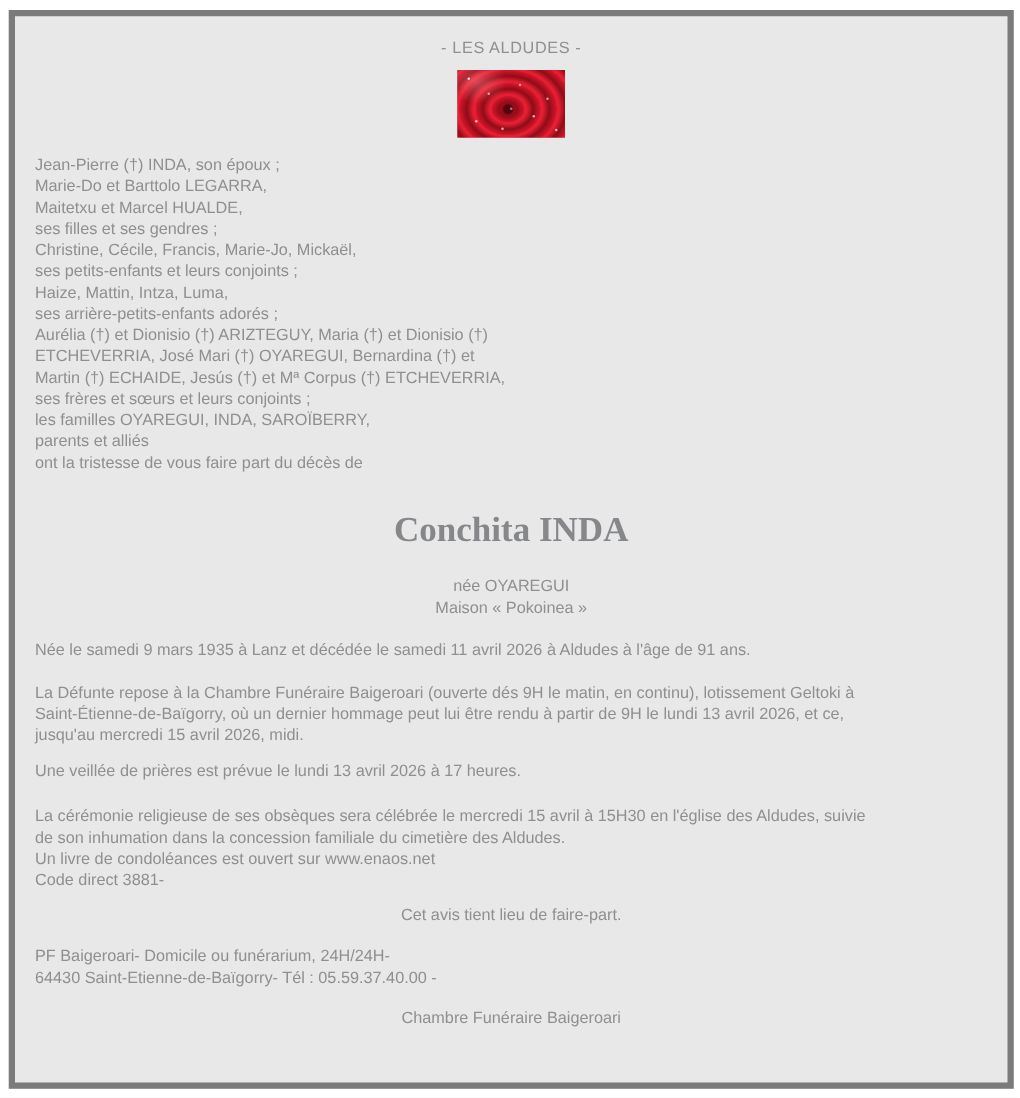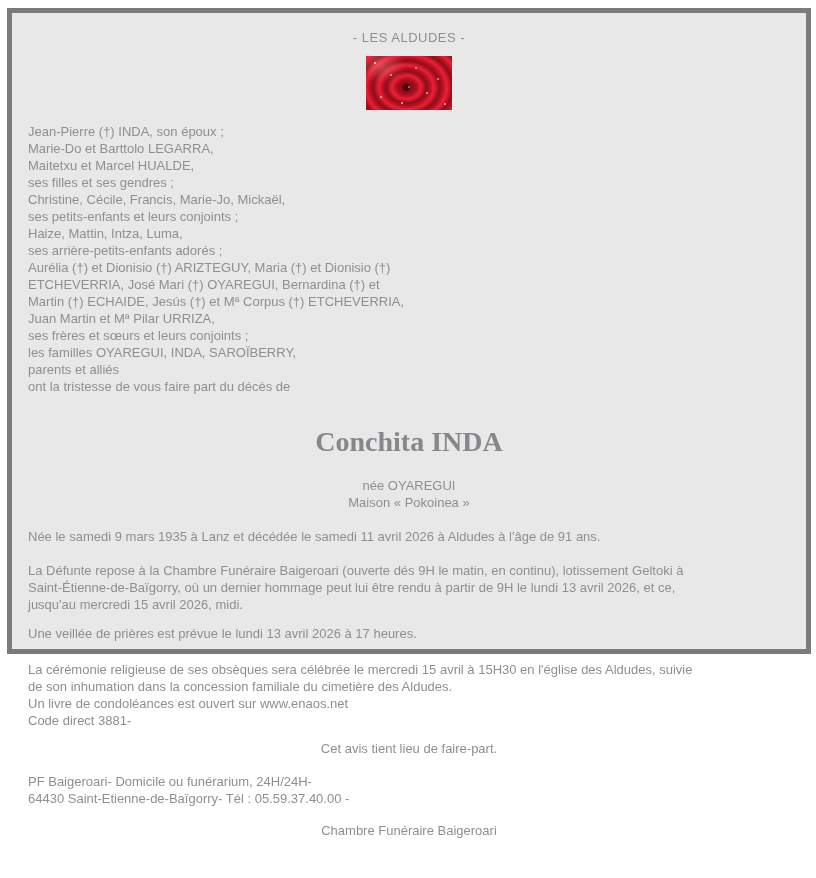--- a/index.html
+++ b/index.html
@@ -11,21 +11,21 @@
     --rose_dark:#8e0d18;
   }
   *{margin:0;padding:0;box-sizing:border-box;}
   html,body{background:#ffffff;}
   body{
     width:816px;height:878px;position:relative;overflow:hidden;
     font-family:"Liberation Sans", sans-serif;
     color:var(--text);
   }
   .frame{
-    position:absolute;left:7px;top:8px;width:804px;height:646px;
+    position:absolute;left:7px;top:8px;width:804px;height:863px;
     border:5px solid var(--border);
     background:var(--bg);
     padding:16px 16px 0 16px;
   }
   .location-header{
     text-align:center;font-size:14px;line-height:17px;letter-spacing:.5px;
     color:#8d8f91;
   }
   .rose-wrap{text-align:center;margin-top:10px;height:54px;}
   .rose{
@@ -76,21 +76,20 @@
     <div class="tline">Marie-Do et Barttolo LEGARRA,</div>
     <div class="tline">Maitetxu et Marcel HUALDE,</div>
     <div class="tline">ses filles et ses gendres ;</div>
     <div class="tline">Christine, Cécile, Francis, Marie-Jo, Mickaël,</div>
     <div class="tline">ses petits-enfants et leurs conjoints ;</div>
     <div class="tline">Haize, Mattin, Intza, Luma,</div>
     <div class="tline">ses arrière-petits-enfants adorés ;</div>
     <div class="tline">Aurélia (†) et Dionisio (†) ARIZTEGUY, Maria (†) et Dionisio (†)</div>
     <div class="tline">ETCHEVERRIA, José Mari (†) OYAREGUI, Bernardina (†) et</div>
     <div class="tline">Martin (†) ECHAIDE, Jesús (†) et Mª Corpus (†) ETCHEVERRIA,</div>
-    <div class="tline">Juan Martin et Mª Pilar URRIZA,</div>
     <div class="tline">ses frères et sœurs et leurs conjoints ;</div>
     <div class="tline">les familles OYAREGUI, INDA, SAROÏBERRY,</div>
     <div class="tline">parents et alliés</div>
     <div class="tline">ont la tristesse de vous faire part du décès de</div>
   </div>
 
   <div class="deceased-name">Conchita INDA</div>
 
   <div class="subhead">
     <div class="tline">née OYAREGUI</div>

